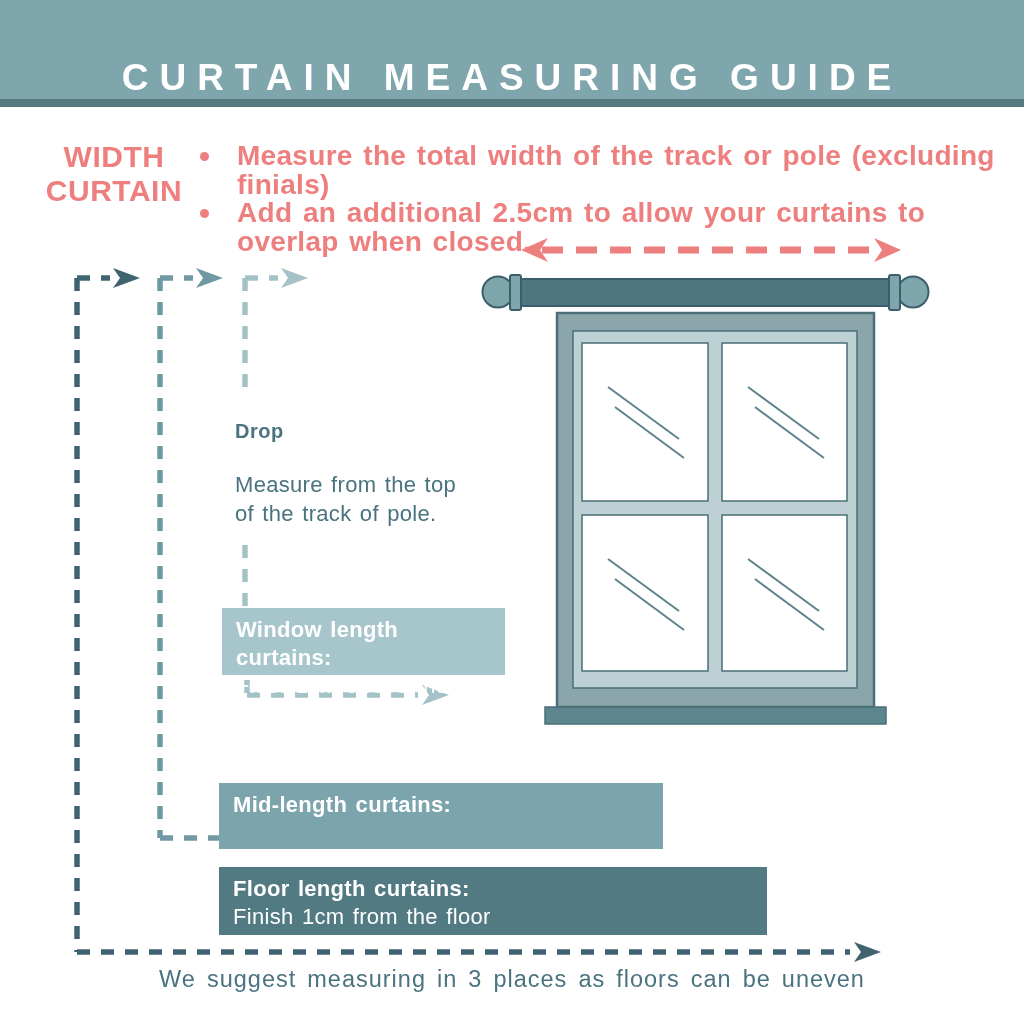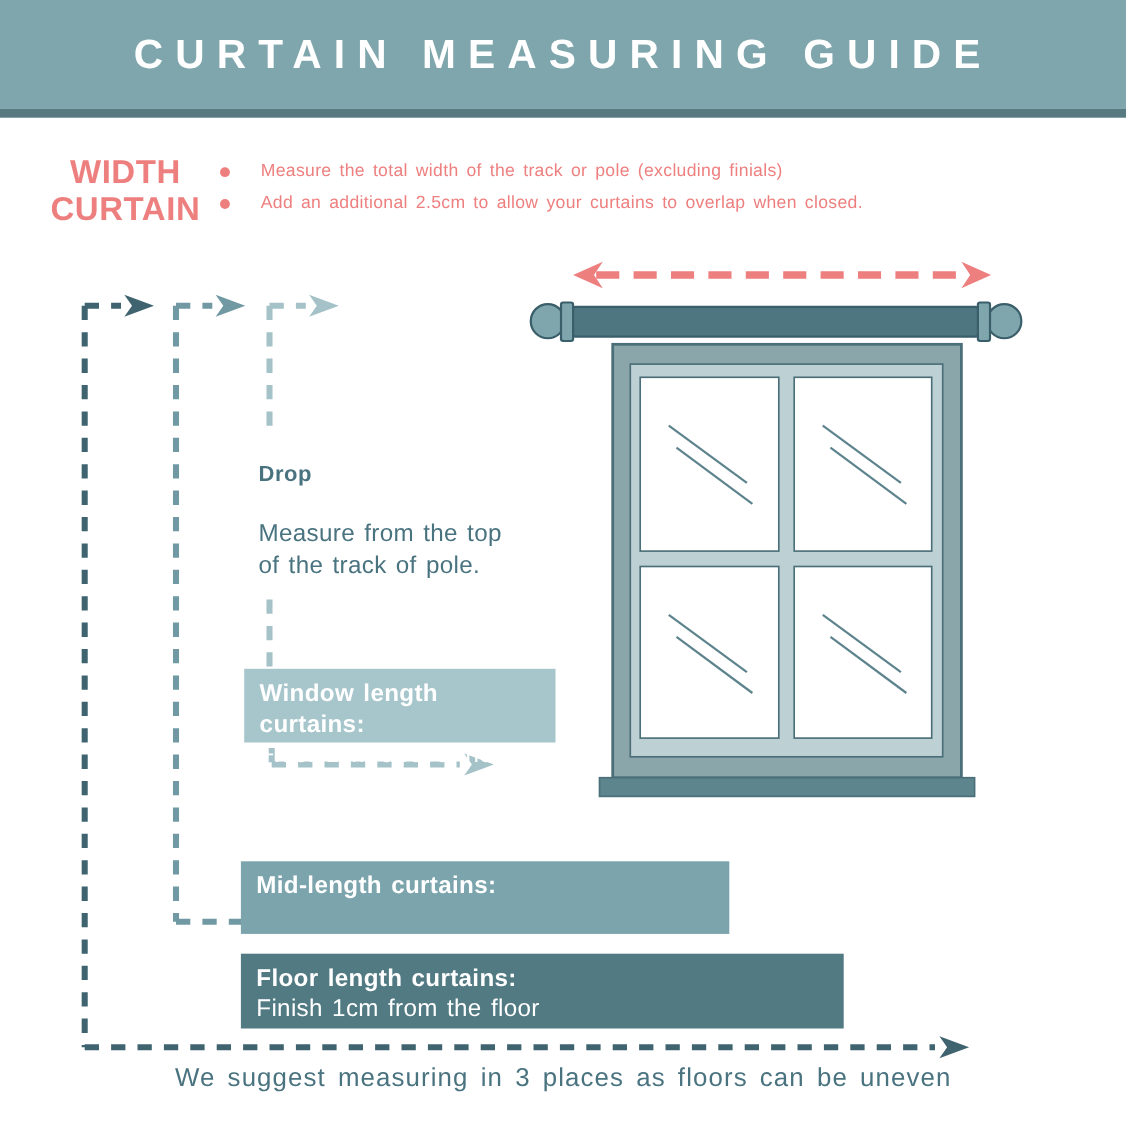--- a/index.html
+++ b/index.html
@@ -9,29 +9,29 @@
     --pole-fill:#4d7680; --pole-stroke:#3a5f6a; --finial-fill:#7fa6ad;
     --window-frame:#8aa6aa; --window-frame-stroke:#4a6f78; --window-inner:#bdd0d3;
     --window-sill:#5d858e; --pane-line:#5d838d; --white:#ffffff;
   }
   *{margin:0;padding:0;box-sizing:border-box;}
   html,body{background:#fff;}
   body{font-family:"Liberation Sans", sans-serif;}
   .page{position:relative;width:1024px;height:1024px;background:#fff;overflow:hidden;}
 
   .header{position:absolute;left:0;top:0;width:1024px;height:99px;
-    background:var(--banner,#7ea6ac);display:flex;align-items:center;justify-content:center;}
+    background:var(--banner,#7ea6ac);display:flex;align-items:flex-end;justify-content:center;}
   .header h1{color:#fff;font-size:37px;font-weight:700;letter-spacing:11px;white-space:nowrap;}
   .header-strip{position:absolute;left:0;top:99px;width:1024px;height:8px;background:var(--banner-strip,#567a80);}
 
   .curtain-width-label{position:absolute;left:40px;top:140px;width:148px;text-align:center;
     color:var(--coral,#ee7f7f);font-weight:700;font-size:30px;line-height:34px;letter-spacing:.5px;}
 
   .bullets{position:absolute;left:196px;top:142px;width:810px;list-style:none;
-    color:var(--coral,#ee7f7f);font-size:16px;line-height:28.5px;letter-spacing:.3px;word-spacing:2.5px;}
+    color:var(--coral,#ee7f7f);font-size:28px;line-height:28.5px;letter-spacing:.3px;word-spacing:2.5px;font-weight:bold;}
   .bullets li{display:flex;}
   .bullet-dot{flex:0 0 14px;margin-right:27px;position:relative;}
   .bullet-dot::after{content:"";position:absolute;left:4px;top:10px;width:9px;height:9px;border-radius:50%;
     background:var(--coral,#ee7f7f);}
 
   svg.diagram{position:absolute;left:0;top:0;width:1024px;height:1024px;}
 
   .dash-dark{stroke:var(--dash-dark,#3f6470);stroke-width:5.5;fill:none;stroke-dasharray:13 11;}
   .dash-med{stroke:var(--dash-medium,#7199a3);stroke-width:5.5;fill:none;stroke-dasharray:13 11;}
   .dash-light{stroke:var(--dash-light,#a4c2c8);stroke-width:5.5;fill:none;stroke-dasharray:13 11;}

